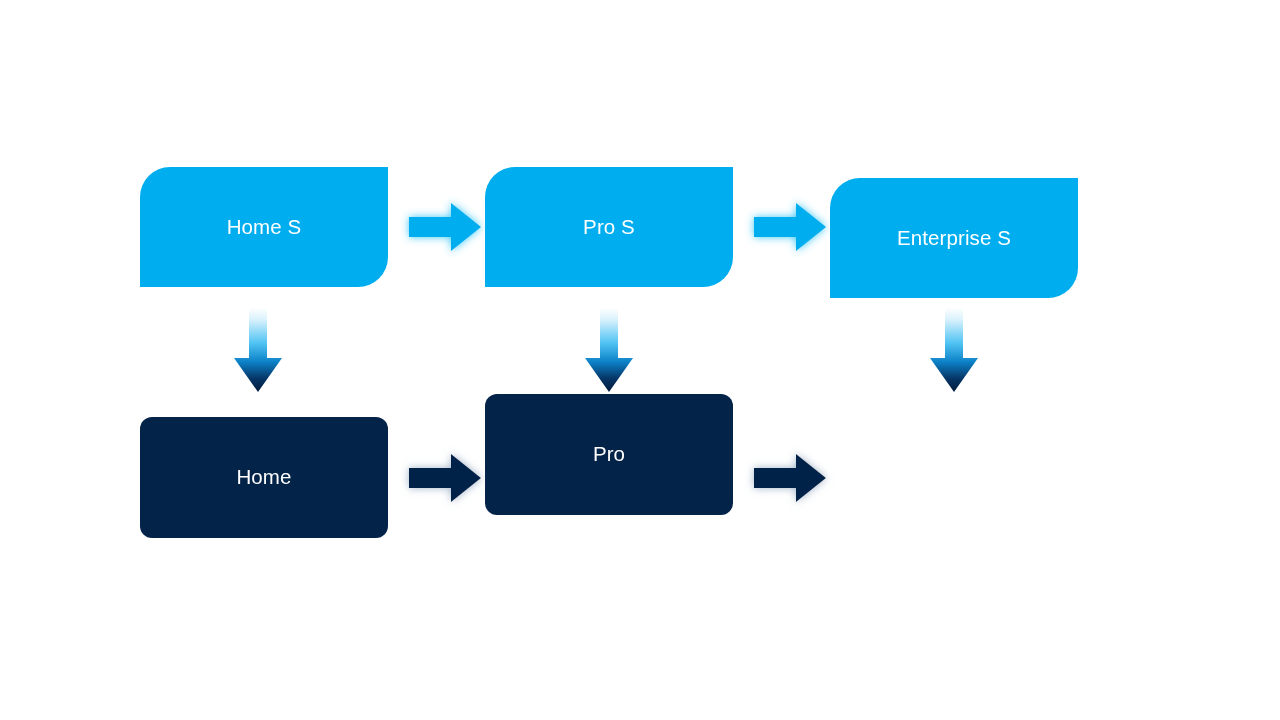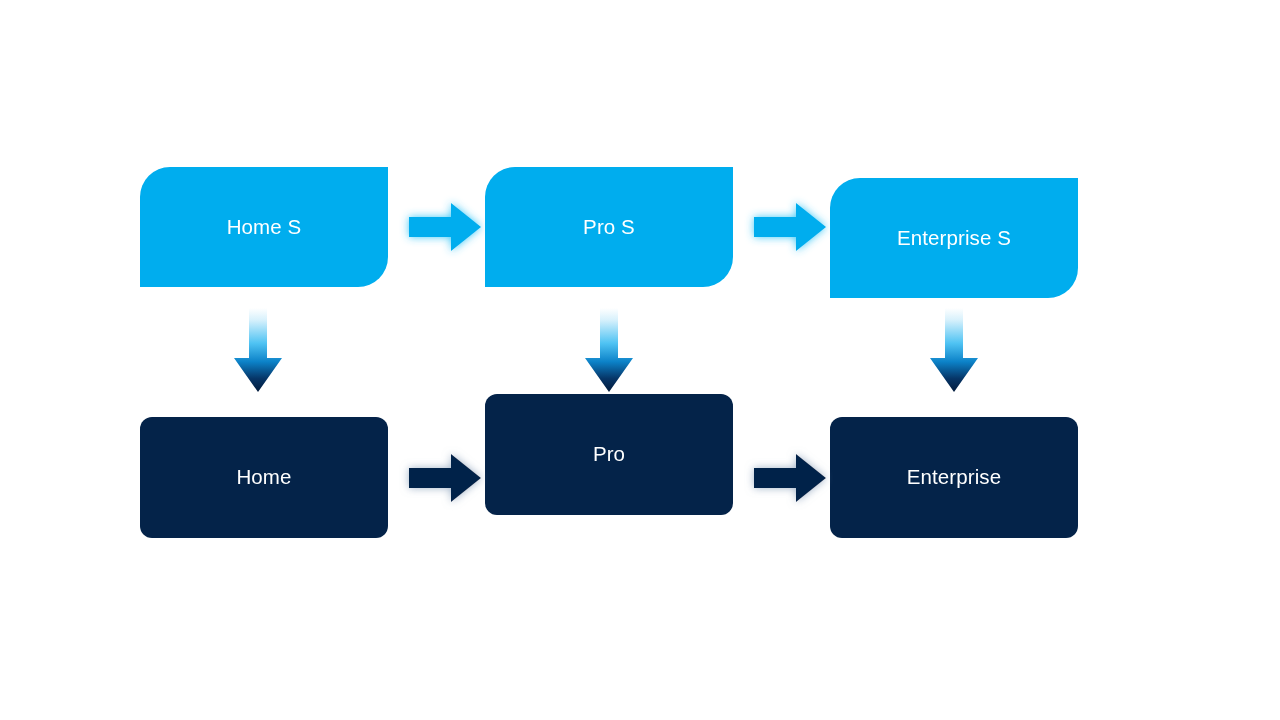--- a/index.html
+++ b/index.html
@@ -142,23 +142,20 @@
   </div>
 
   <div class="node-box tier-dark" style="left:140px; top:417px; width:248px; height:121px;">
     <span class="node-label">Home</span>
   </div>
 
   <div class="node-box tier-dark" style="left:485px; top:394px; width:248px; height:121px;">
     <span class="node-label">Pro</span>
   </div>
 
-  <div class="node-box tier-dark" style="left:830px; top:417px; width:248px; height:121px;">
-    <span class="node-label">Enterprise</span>
-  </div>
 
   <div class="h-arrow" style="left:409px; top:454px; width:72px; height:48px;">
     <svg viewBox="0 0 72 48" preserveAspectRatio="none">
       <polygon points="0,14 42,14 42,0 72,24 42,48 42,34 0,34" fill="#042349" filter="url(#glow-dark)"></polygon>
     </svg>
   </div>
 
   <div class="h-arrow" style="left:754px; top:454px; width:72px; height:48px;">
     <svg viewBox="0 0 72 48" preserveAspectRatio="none">
       <polygon points="0,14 42,14 42,0 72,24 42,48 42,34 0,34" fill="#042349" filter="url(#glow-dark)"></polygon>

